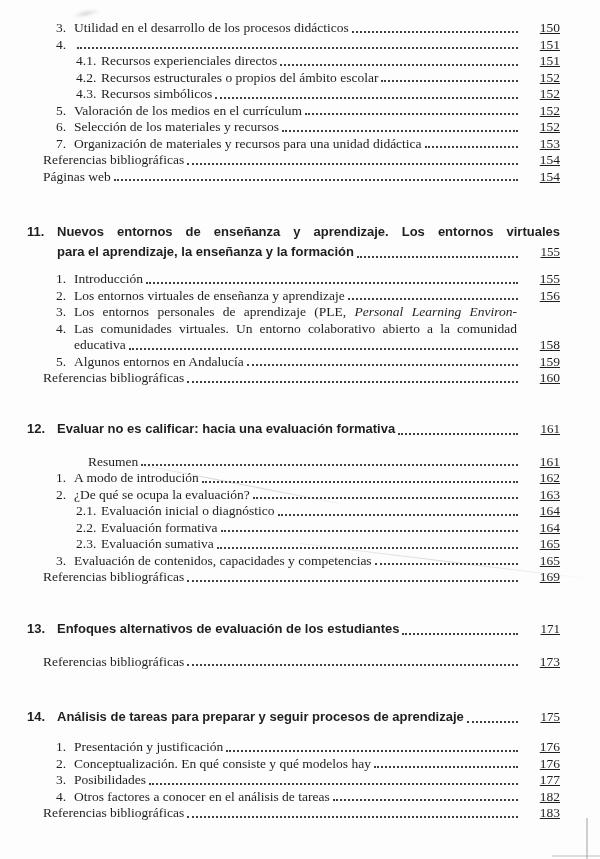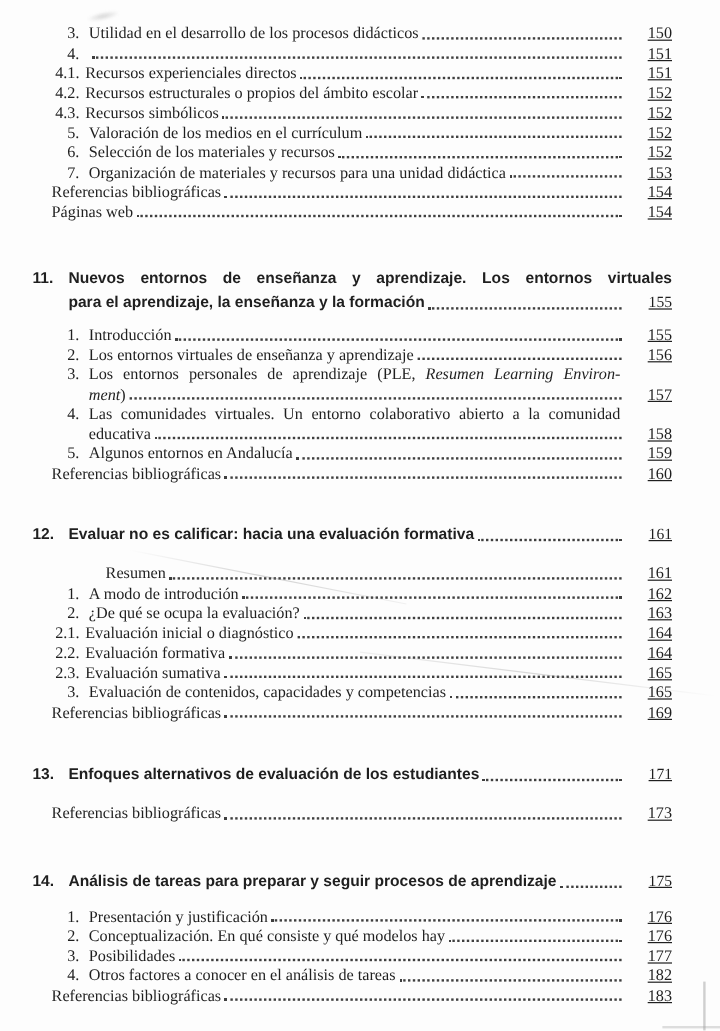--- a/index.html
+++ b/index.html
@@ -11,21 +11,21 @@
     font-family:"Liberation Serif", serif;
     font-size:13.5px;
     color:#1f1f1f;
   }
   .content { position:relative; z-index:1; padding-top:20px; }
 
   .line { display:flex; align-items:baseline; line-height:16.5px; padding-right:40px; }
   .ind-plain { padding-left:43px; }
   .ind-item  { padding-left:56px; }
   .ind-res   { padding-left:88px; }
-  .ind-sub   { padding-left:46px; }
+  .ind-sub   { padding-left:76px; }
   .ind-cont  { padding-left:74px; }
   .ind-item > .num { flex:none; width:18px; }
   .ind-sub  > .num { flex:none; width:25px; }
 
   .heading {
     font-family:"Liberation Sans", sans-serif;
     font-weight:bold;
     font-size:13px;
     line-height:20px;
     display:flex; align-items:baseline;
@@ -161,27 +161,21 @@
           <span class="pg">155</span>
         </div>
         <div class="line ind-item">
           <span class="num">2.</span>
           <span>Los entornos virtuales de enseñanza y aprendizaje</span>
           <span class="leader"></span>
           <span class="pg">156</span>
         </div>
         <div class="line ind-item">
           <span class="num">3.</span>
-          <div class="jtext short"><span>Los entornos personales de aprendizaje (PLE, </span><span class="it">Resumen Learning Environ-</span></div>
-        </div>
-        <div class="line ind-cont">
-          <span class="it">ment</span>
-          <span>)</span>
-          <span class="leader"></span>
-          <span class="pg">157</span>
+          <div class="jtext short"><span>Los entornos personales de aprendizaje (PLE, </span><span class="it">Personal Learning Environ-</span></div>
         </div>
         <div class="line ind-item">
           <span class="num">4.</span>
           <div class="jtext short"><span>Las comunidades virtuales. Un entorno colaborativo abierto a la comunidad</span></div>
         </div>
         <div class="line ind-cont">
           <span>educativa</span>
           <span class="leader"></span>
           <span class="pg">158</span>
         </div>

